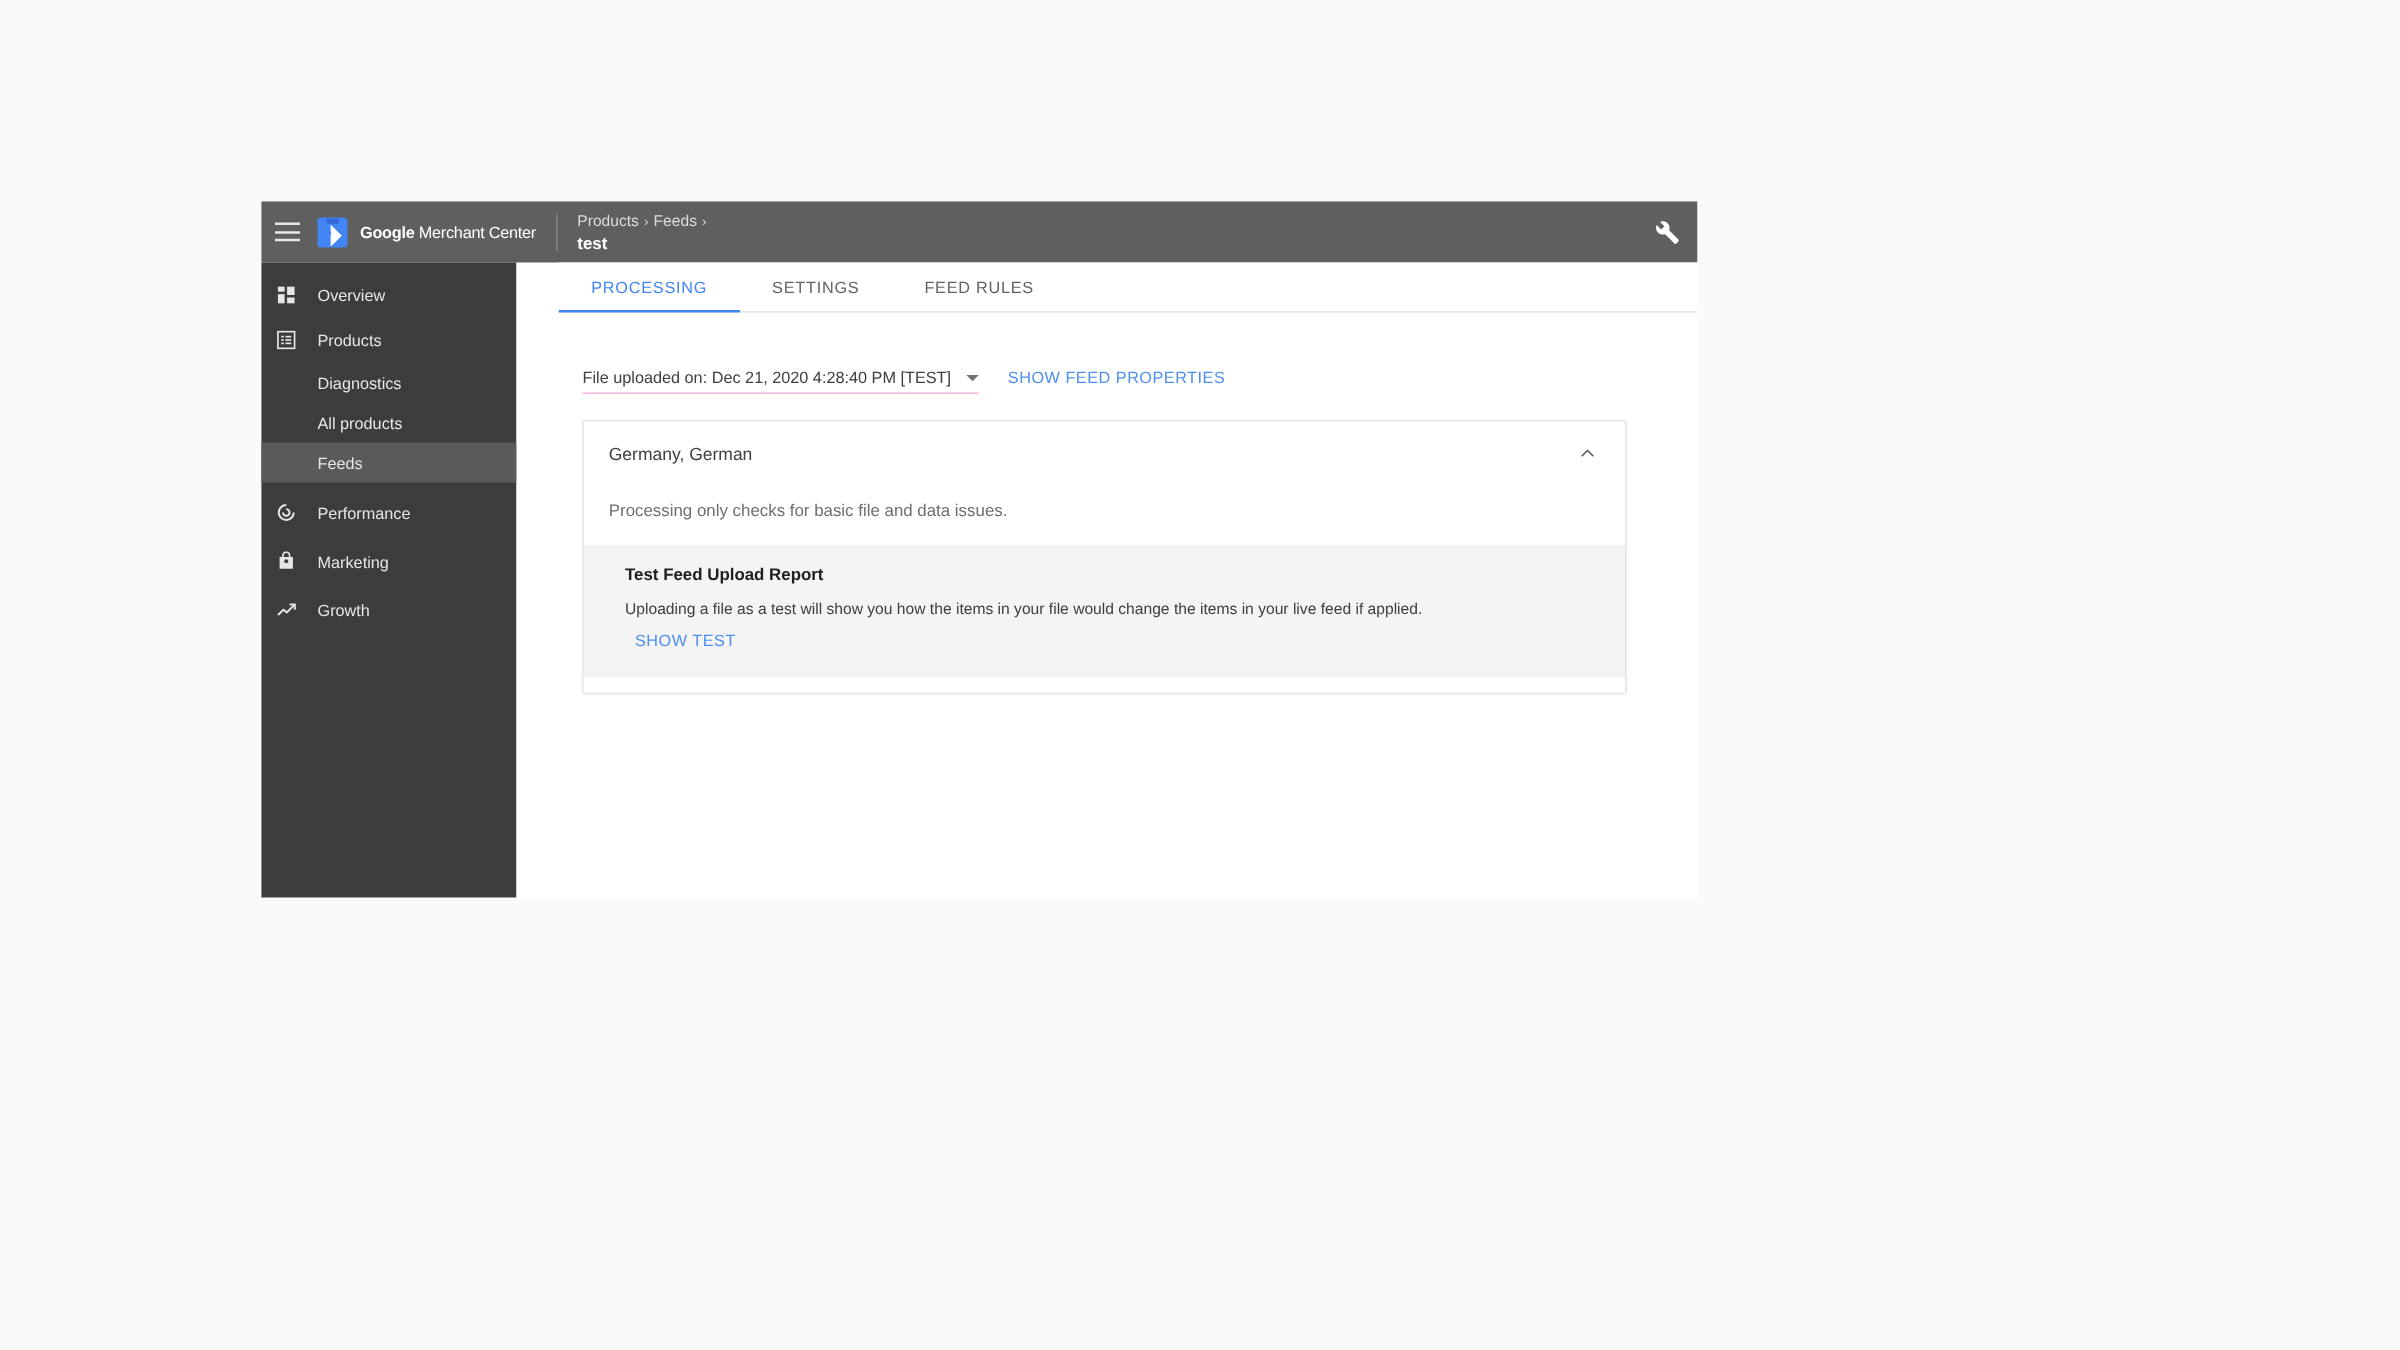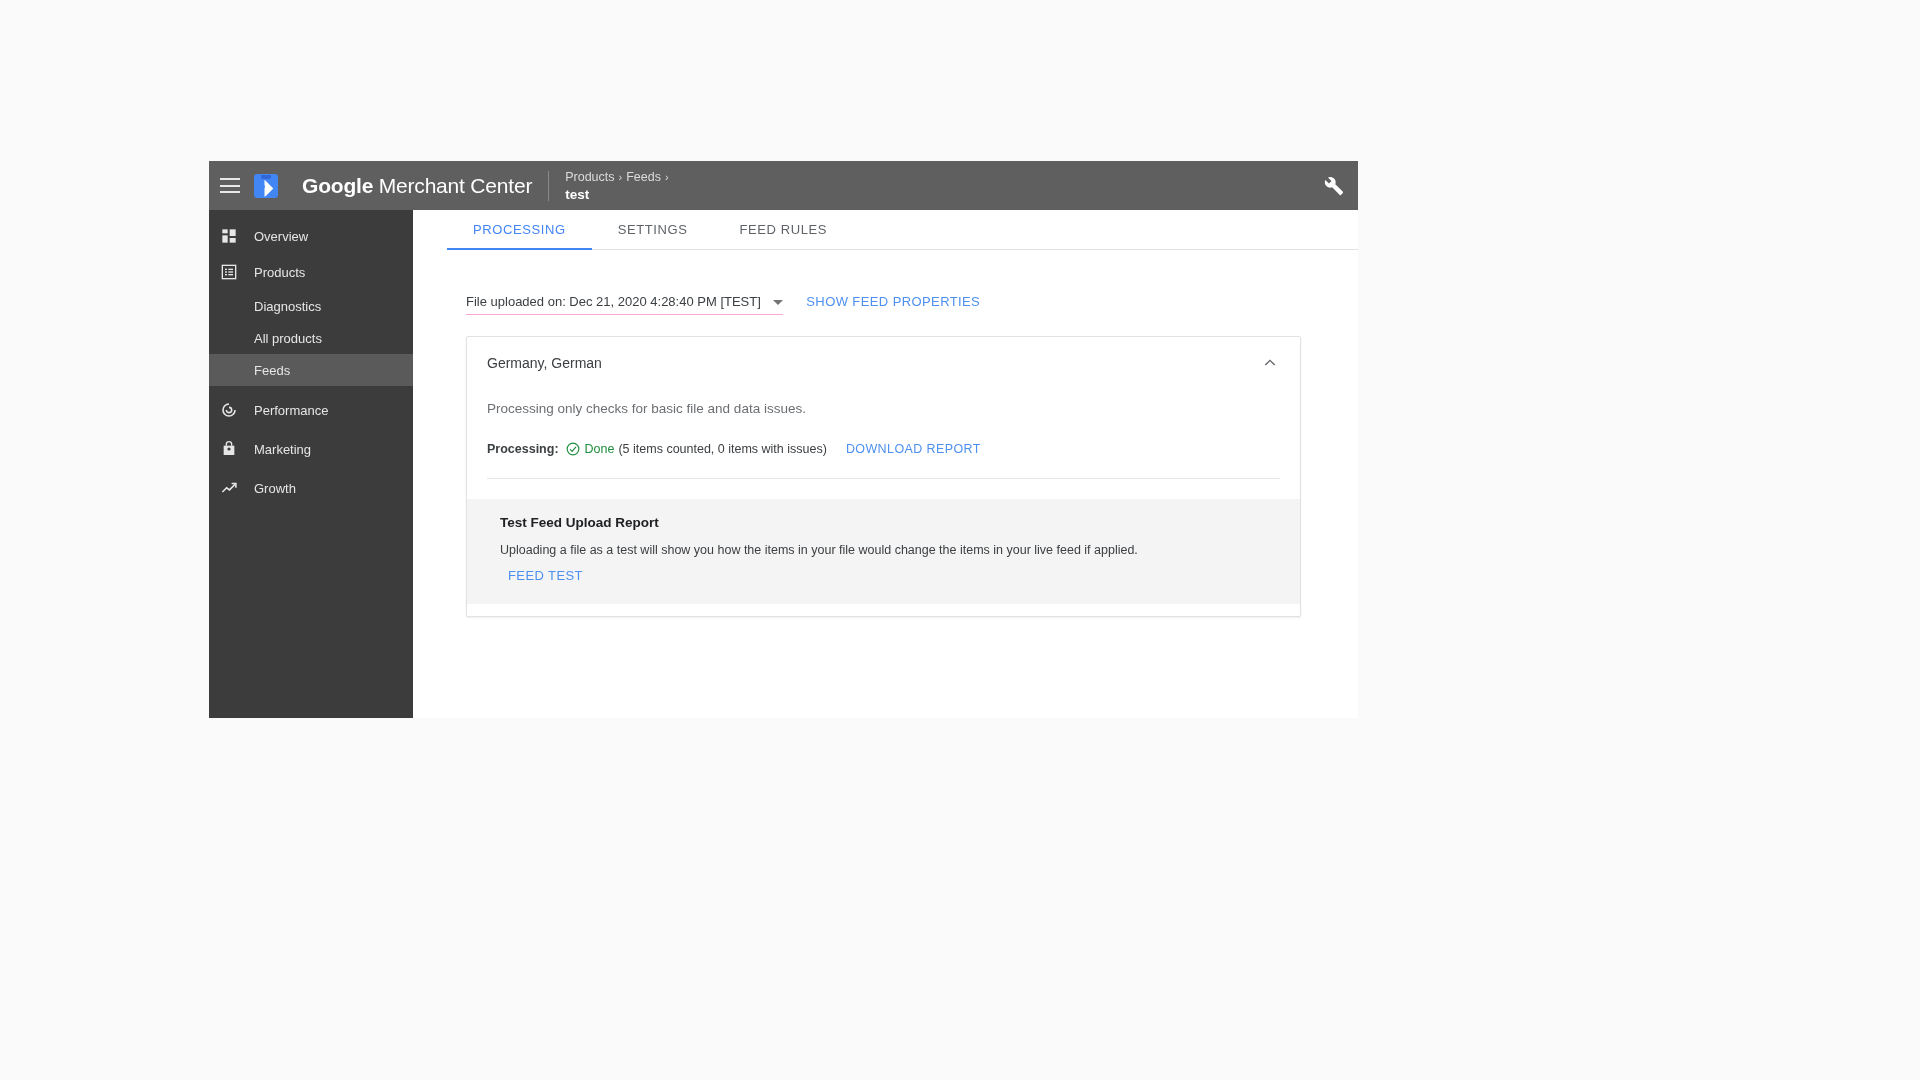--- a/index.html
+++ b/index.html
@@ -49,22 +49,22 @@
     transform: rotate(45deg);
     border-radius: 2px 0 3px 0;
     clip-path: polygon(0 0, 100% 0, 100% 100%);
   }
   .logo-dot {
     position: absolute; left: 8px; top: 11px;
     width: 3px; height: 3px; border-radius: 50%;
     background: #4285f4; z-index: 3;
   }
   .brand {
-    margin-left: 24px;
-    font-size: 21px; color: #fff; letter-spacing: -0.2px;
+    margin-left: 10px;
+    font-size: 13px; color: #fff; letter-spacing: -0.2px;
     white-space: nowrap;
   }
   .brand b { font-weight: 700; }
   .brand i { font-style: normal; font-weight: 400; }
 
   .divider-v {
     width: 1px; height: 30px; background: #8a8a8a;
     margin-left: 16px; margin-right: 16px;
   }
   .crumbs { display: flex; flex-direction: column; justify-content: center; gap: 3px; }
@@ -331,35 +331,25 @@
         <div class="card-head">
           <span class="card-title">Germany, German</span>
           <svg class="chev-up" viewBox="0 0 24 24">
             <polyline points="5,15 12,8 19,15" fill="none" stroke="#5f6368" stroke-width="2"></polyline>
           </svg>
         </div>
 
         <div class="card-body">
           <div class="muted">Processing only checks for basic file and data issues.</div>
 
-          <div class="status-row">
-            <b>Processing:</b>
-            <svg class="check-ic" viewBox="0 0 24 24">
-              <circle cx="12" cy="12" r="10" fill="none" stroke="#1e8e3e" stroke-width="2"></circle>
-              <polyline points="7,12.5 10.5,16 17,8.5" fill="none" stroke="#1e8e3e" stroke-width="2"></polyline>
-            </svg>
-            <span class="done">Done</span>
-            <span>(5 items counted, 0 items with issues)</span>
-            <span class="dl-link">DOWNLOAD REPORT</span>
-          </div>
 
           <div class="report">
             <div class="report-title">Test Feed Upload Report</div>
             <div class="report-desc">Uploading a file as a test will show you how the items in your file would change the items in your live feed if applied.</div>
-            <div class="show-test">FEED TEST</div>
+            <div class="show-test">SHOW TEST</div>
           </div>
         </div>
         <div class="card-footgap"></div>
       </div>
 
     </div>
   </div>
 </div>
 
 </body></html>

